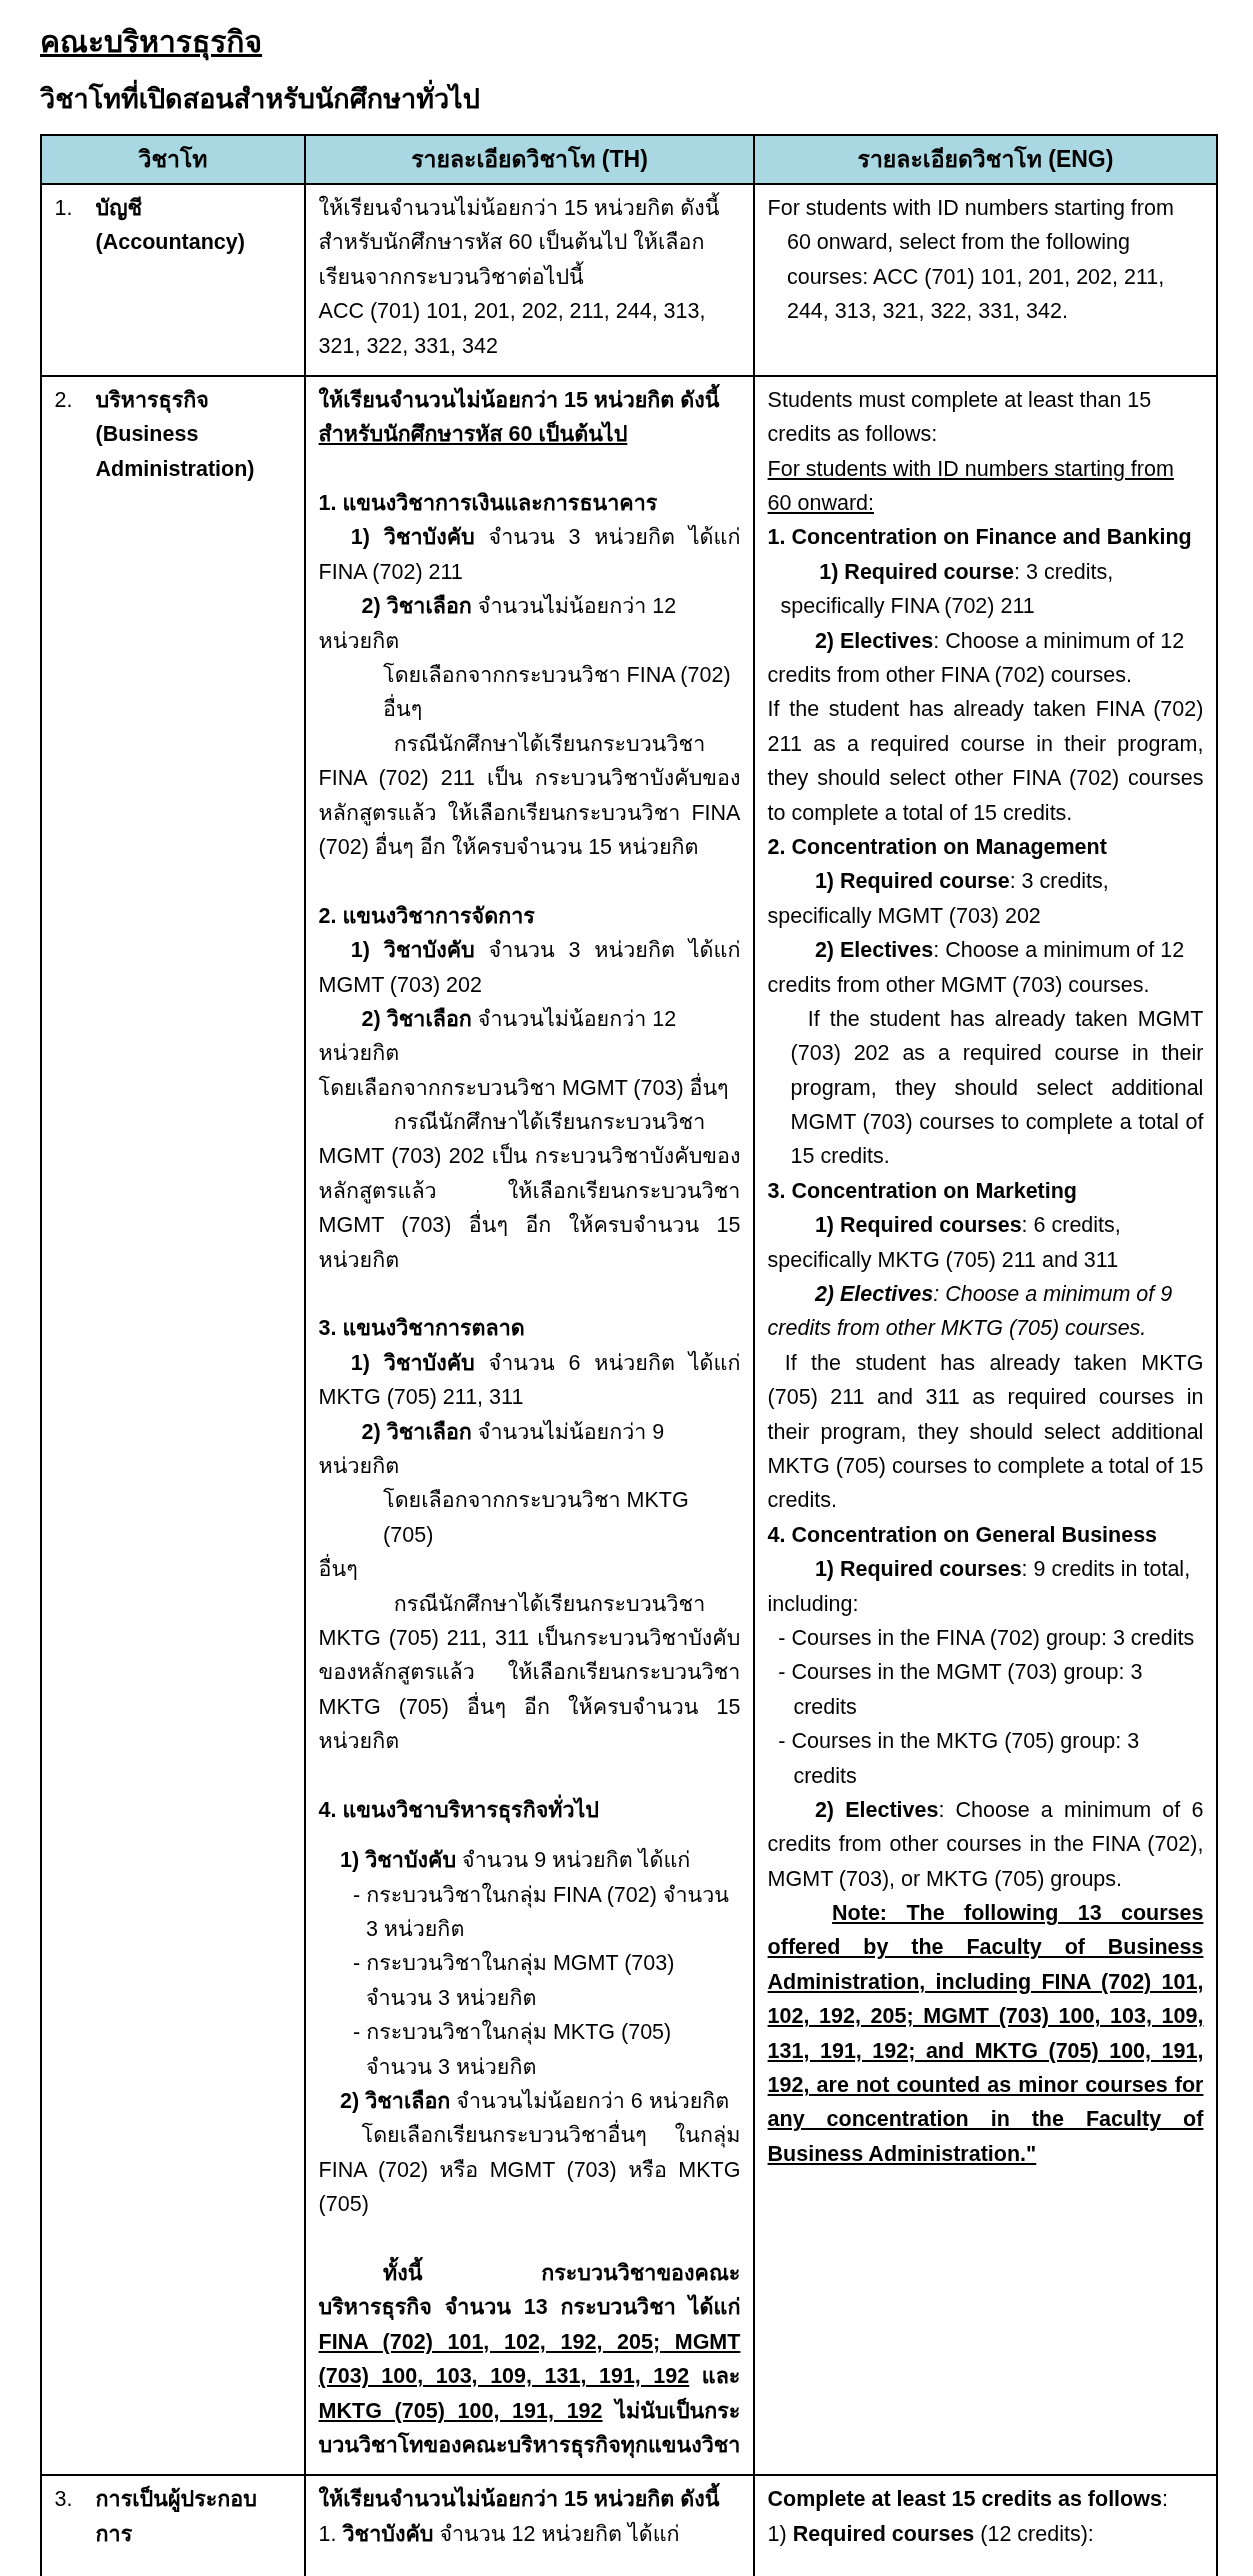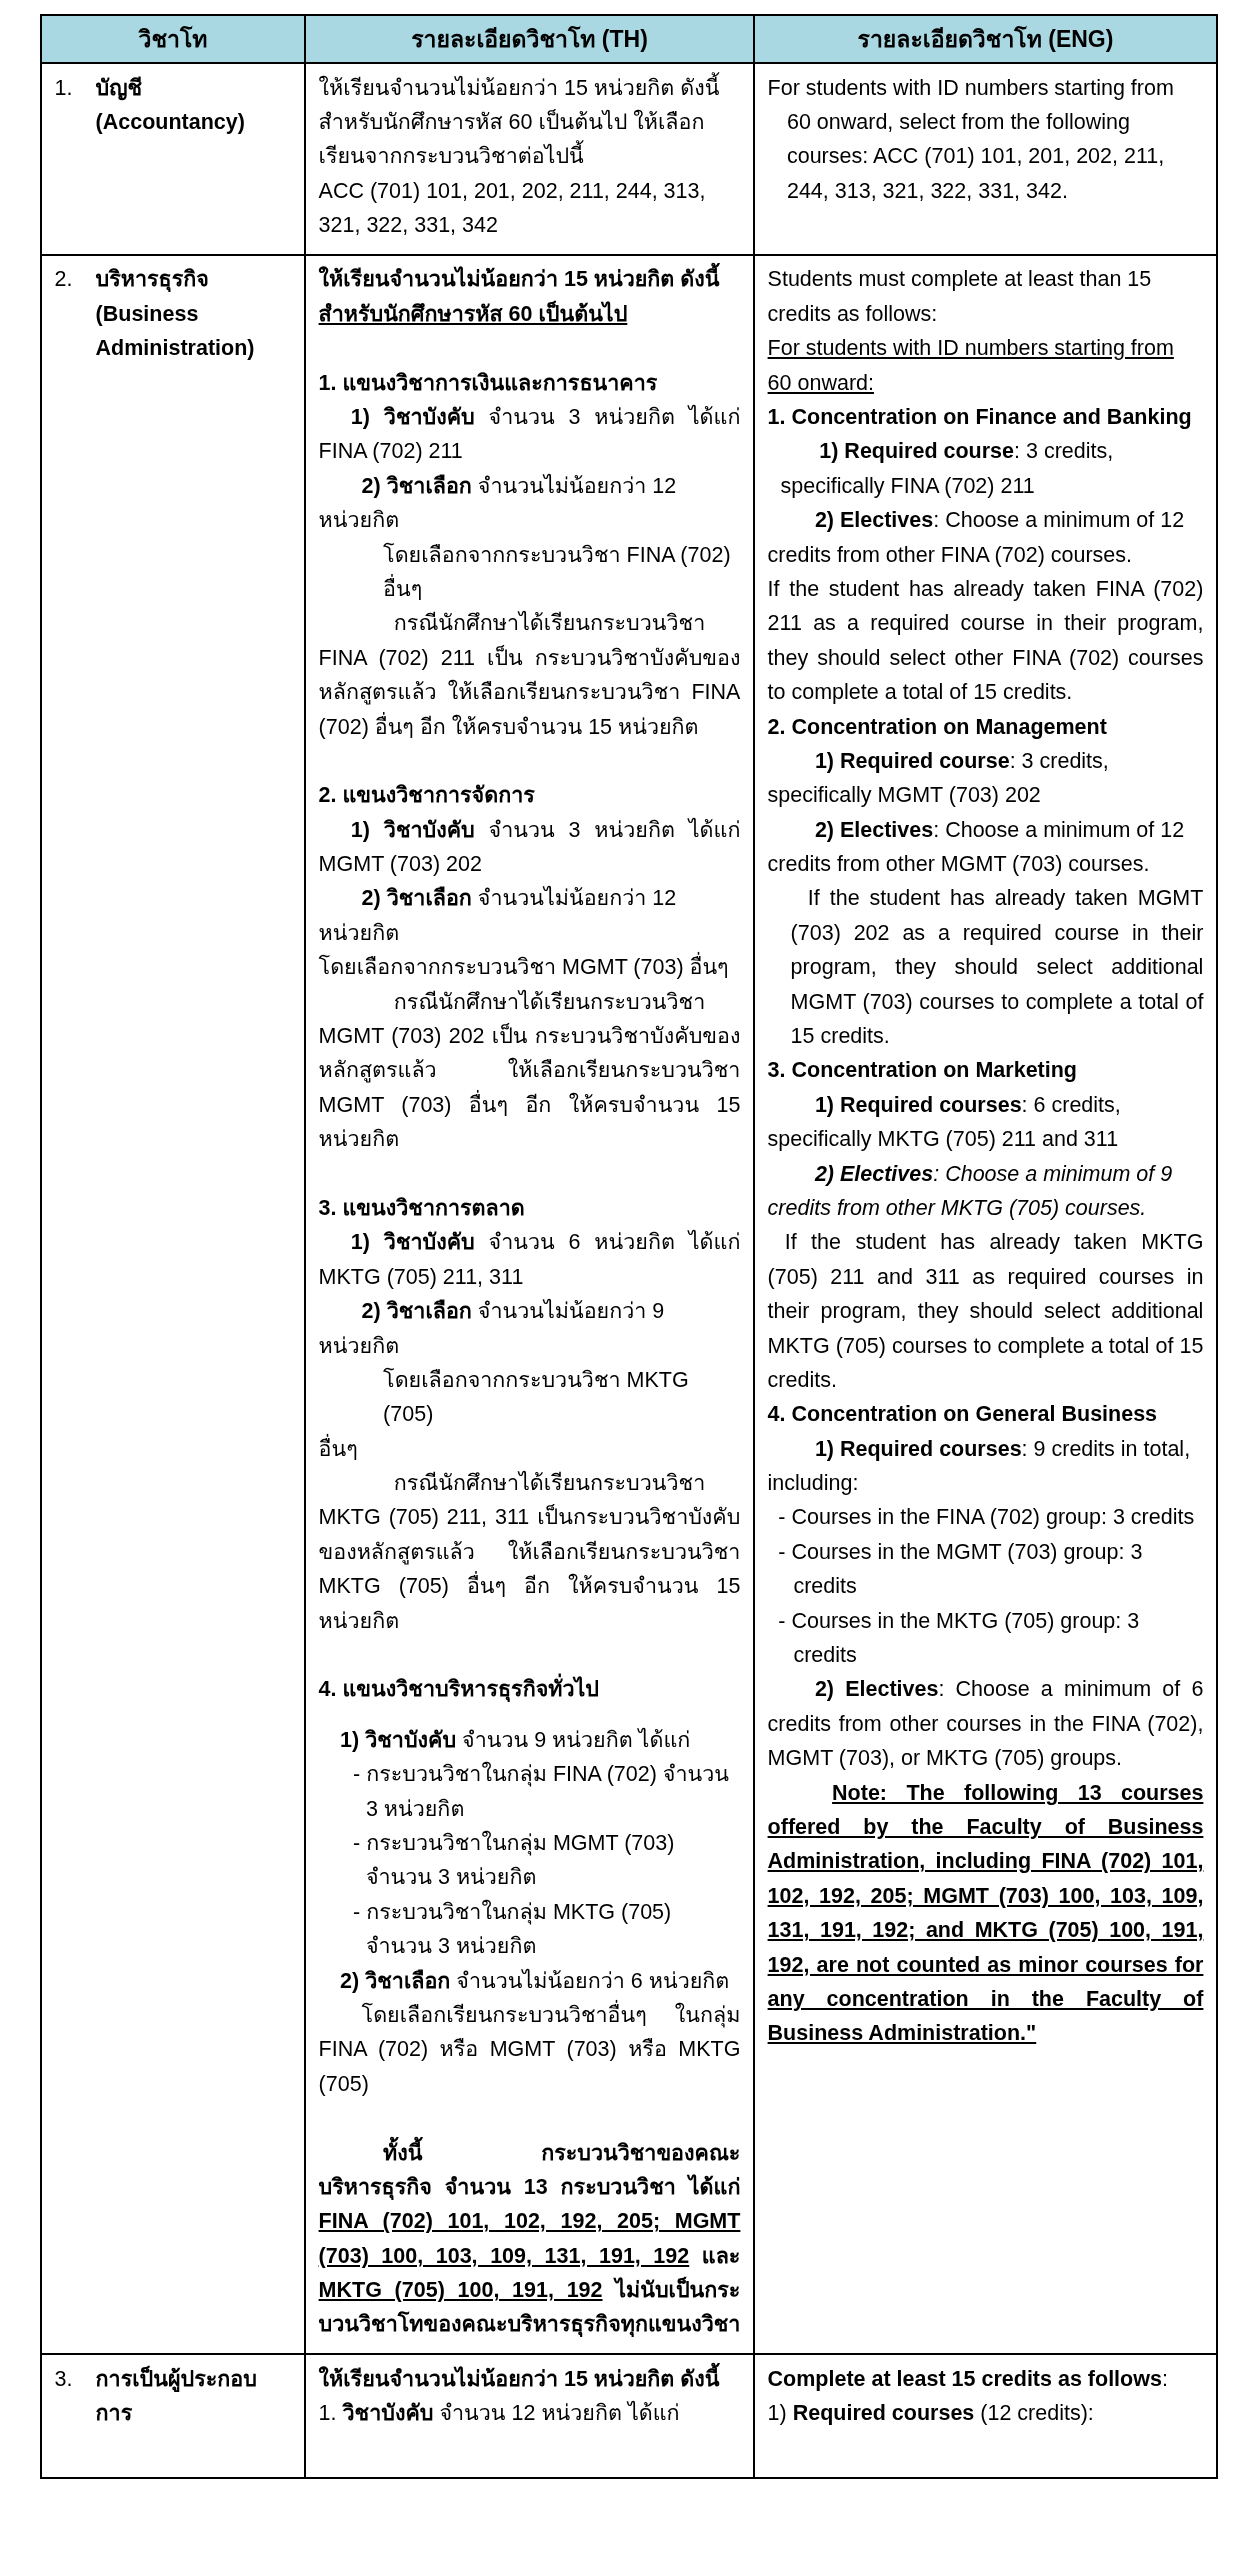--- a/index.html
+++ b/index.html
@@ -17,20 +17,22 @@
   .b{font-weight:bold;}
   .u{text-decoration:underline;}
   .subj{display:flex;}
   .no{flex:none;width:41px;}
   .nm{flex:1;}
 </style>
 </head>
 <body>
 
 <div class="page">
+  <div class="title">คณะบริหารธุรกิจ</div>
+  <div class="subtitle">วิชาโทที่เปิดสอนสำหรับนักศึกษาทั่วไป</div>
 
   <table class="minor">
     <colgroup>
       <col style="width:264px">
       <col style="width:449px">
       <col style="width:463px">
     </colgroup>
     <thead>
       <tr>
         <th>วิชาโท</th>

